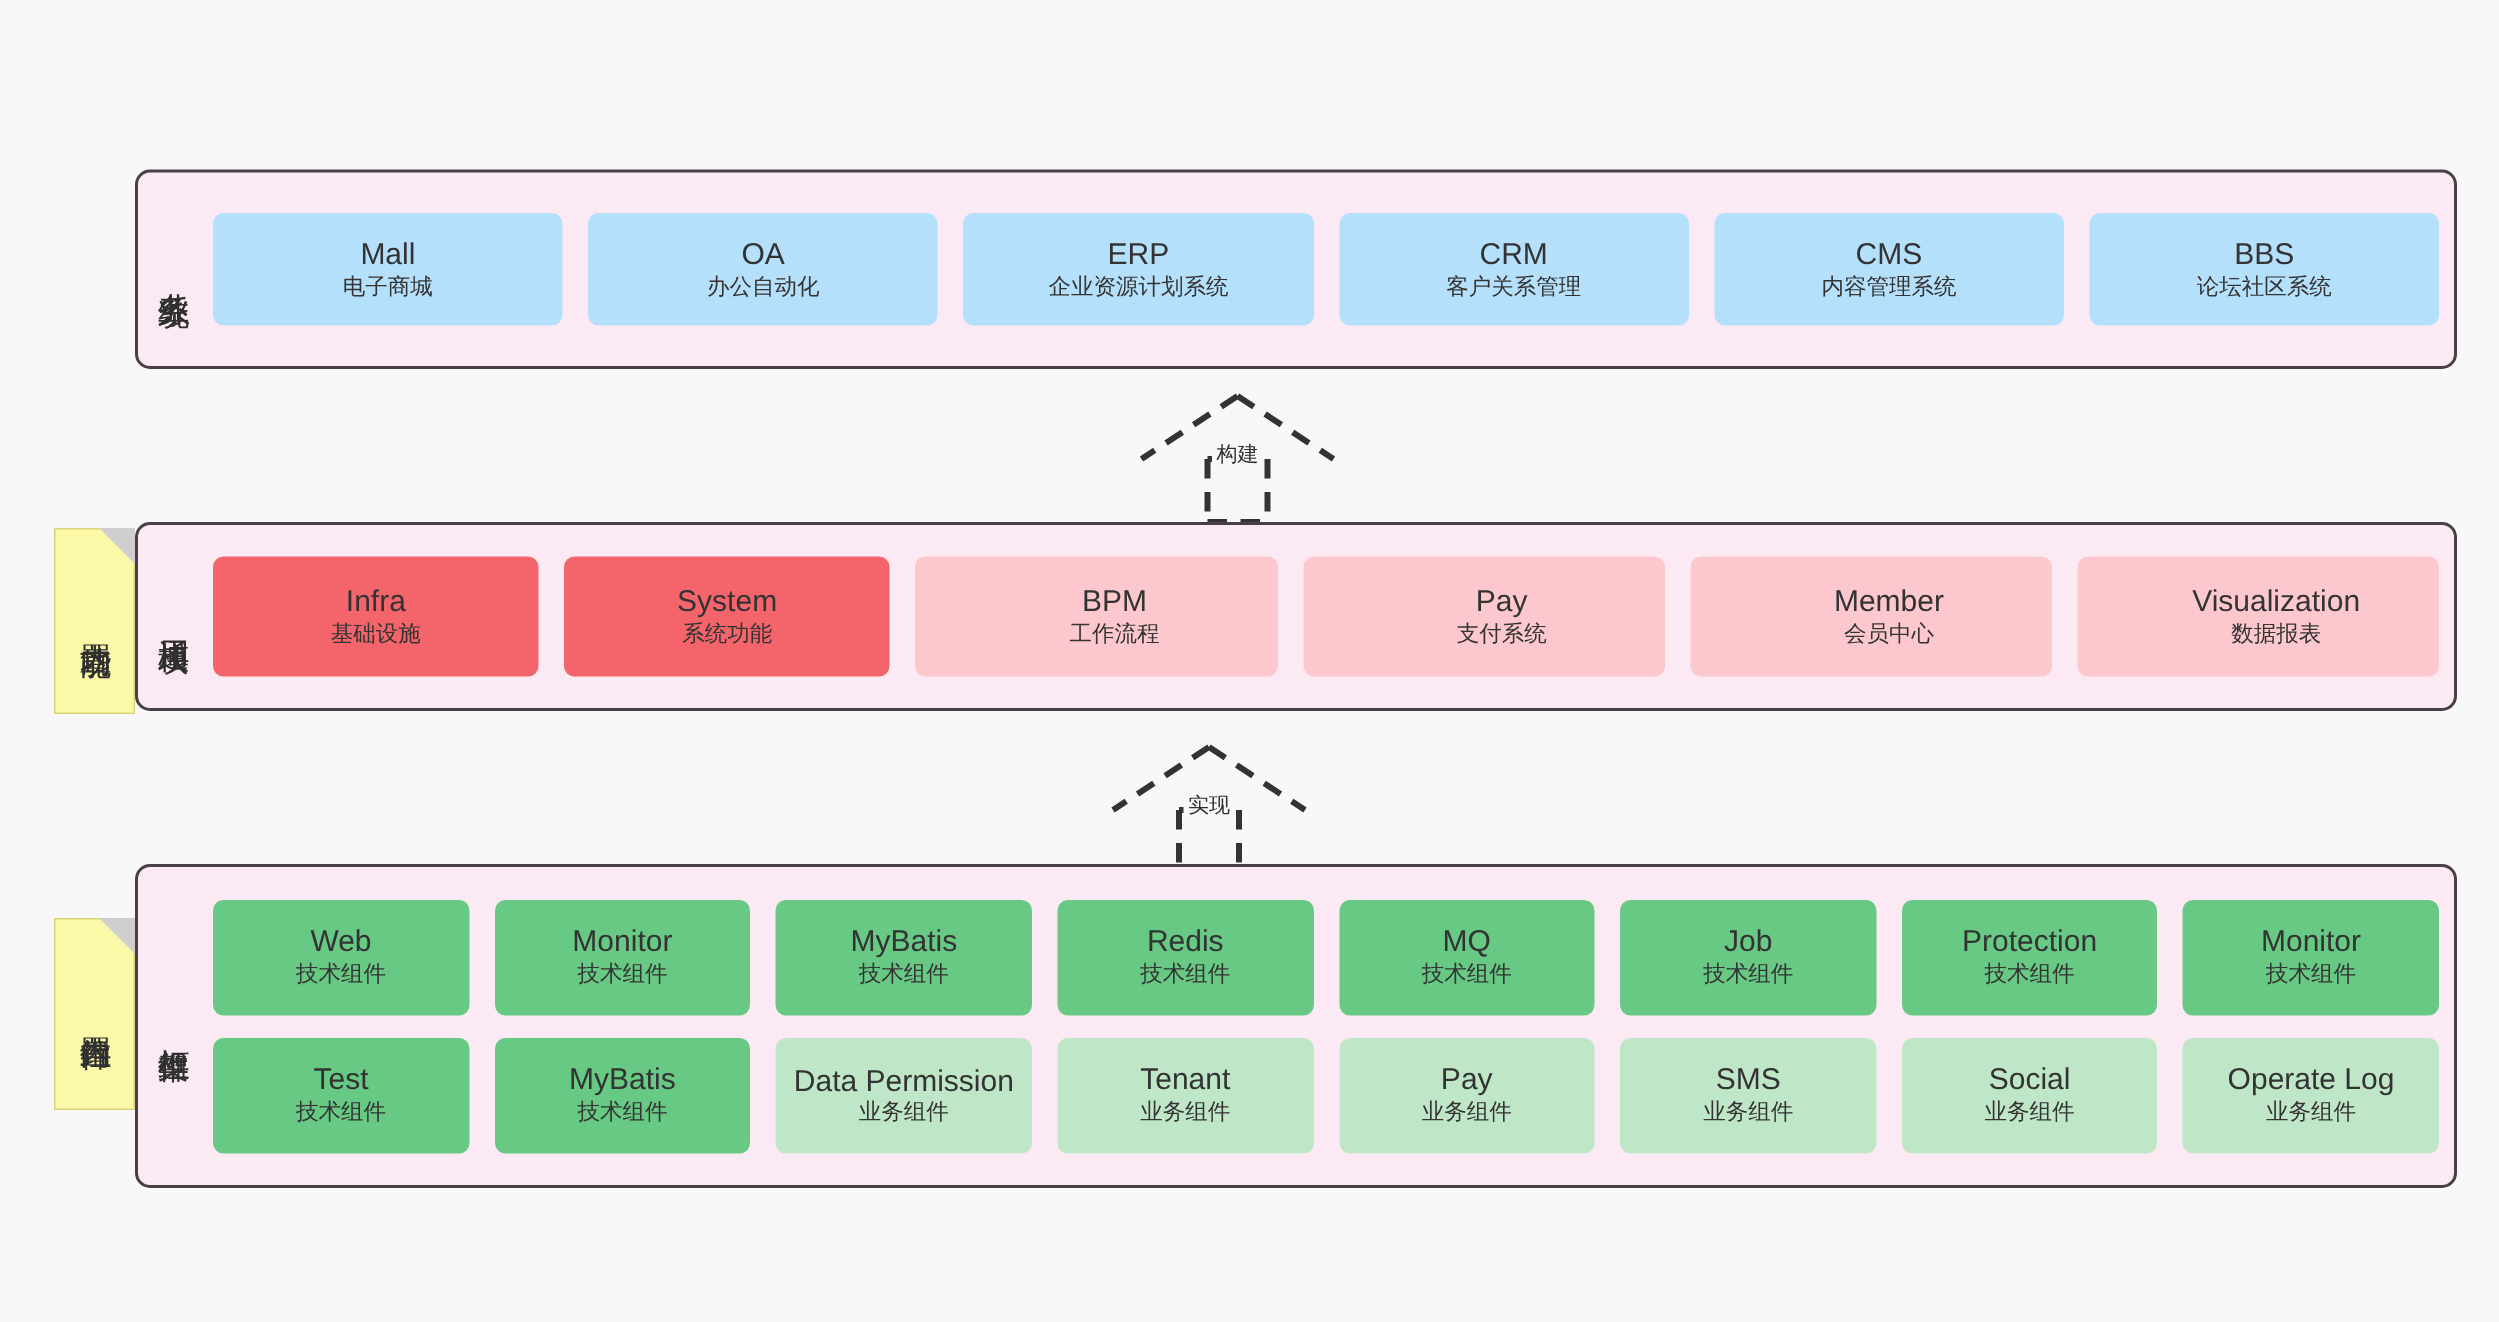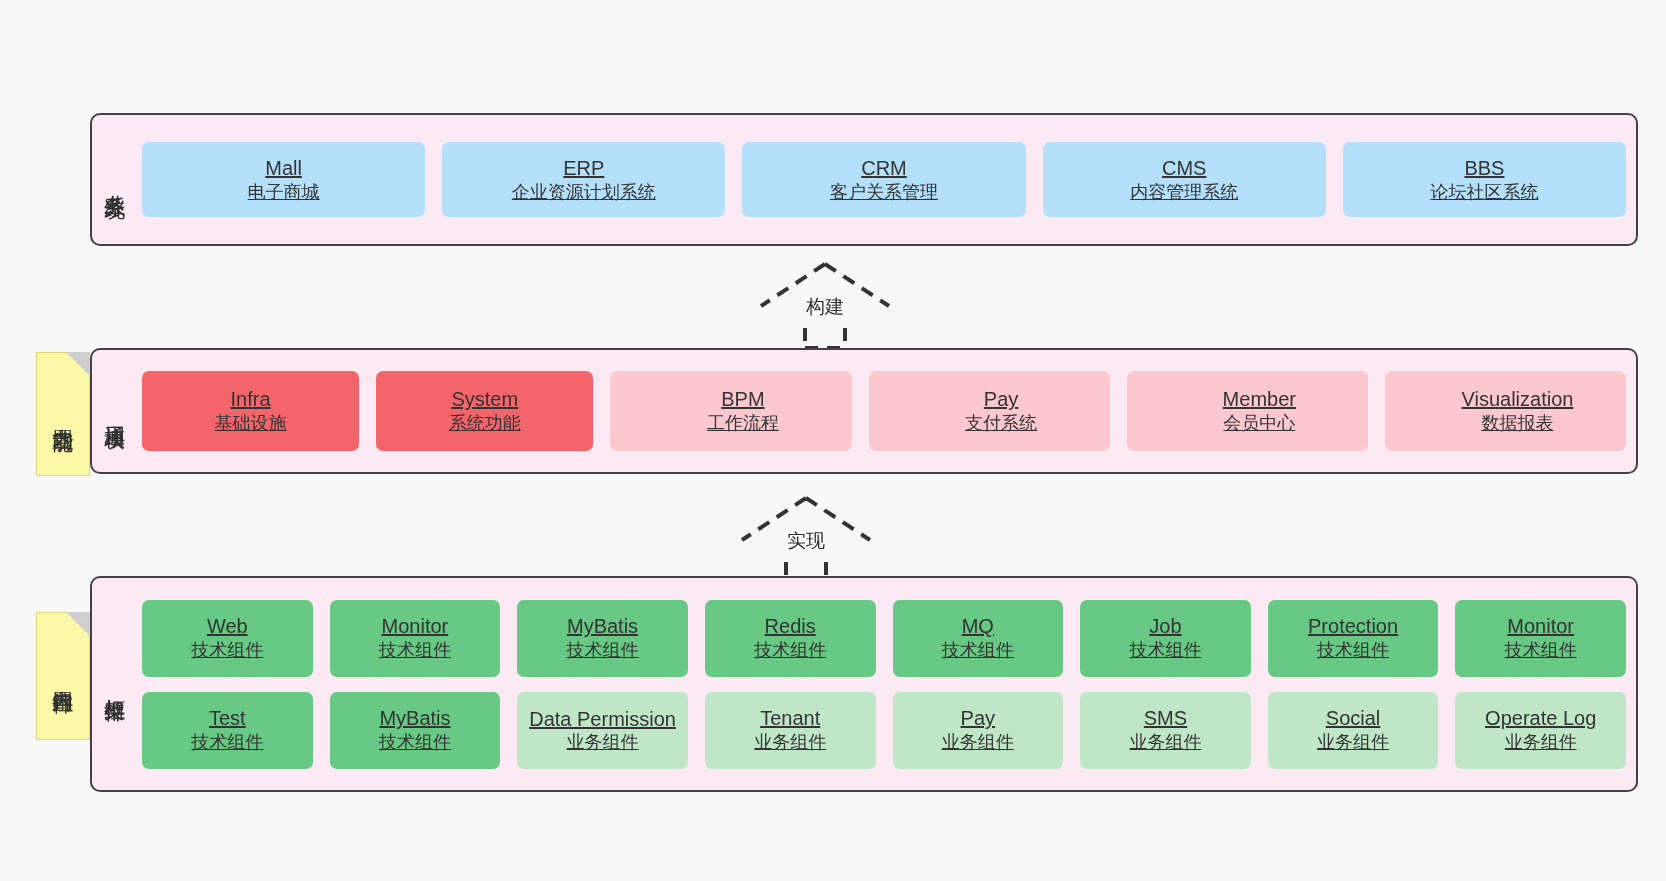--- a/index.html
+++ b/index.html
@@ -45,39 +45,38 @@
     flex: 1 1 auto;
     display: flex;
     flex-direction: column;
     justify-content: center;
     padding: 0 10px 0 4px;
   }
   .row {
     display: flex;
     gap: 17px;
     align-items: stretch;
-    text-decoration: underline;
   }
   .row + .row { margin-top: 15px; }
 
   
   .card {
     flex: 1 1 0;
     border-radius: 7px;
     display: flex;
     flex-direction: column;
     align-items: center;
     justify-content: center;
     text-align: center;
     padding: 6px 4px;
     box-sizing: border-box;
     line-height: 1.24;
   }
   .card .t1 { font-size: 20px; }
-  .card .t2 { font-size: 18px; }
+  .card .t2 { font-size: 15px; }
   .card.multiline .t1 { line-height: 1.2; }
 
   .c-blue       { background: #b5e0fb; }
   .c-red        { background: #f4656b; }
   .c-pink       { background: #fcc8ce; padding-left: 28px; }
   .c-green      { background: #67c983; }
   .c-lightgreen { background: #bfe7c7; }
 
   
   #band-business { left: 90px;  top: 113px; width: 1548px; height: 133px; }
@@ -123,39 +122,43 @@
     position: absolute;
     width: 180px;
     height: 92px;
   }
   .connector svg { display: block; overflow: visible; }
   .connector .conn-label {
     position: absolute;
     left: 50%;
     transform: translateX(-50%);
     top: 36px;
-    font-size: 19px;
+    font-size: 14px;
     color: #2f2f2f;
     background: #f8f8f8;
     padding: 0 3px;
     white-space: nowrap;
   }
   #connector-build     { left: 735px; top: 258px; }
   #connector-implement { left: 716px; top: 492px; text-align: center; }
 </style>
 </head>
 <body>
 
 <div class="band" id="band-business">
   <div class="band-label">业务系统</div>
   <div class="band-body">
     <div class="row">
       <div class="card c-blue">
         <span class="t1">Mall</span>
         <span class="t2">电子商城</span>
+      </div>
+      <div class="card c-blue">
+        <span class="t1">OA</span>
+        <span class="t2">办公自动化</span>
       </div>
       <div class="card c-blue">
         <span class="t1">ERP</span>
         <span class="t2">企业资源计划系统</span>
       </div>
       <div class="card c-blue">
         <span class="t1">CRM</span>
         <span class="t2">客户关系管理</span>
       </div>
       <div class="card c-blue">

